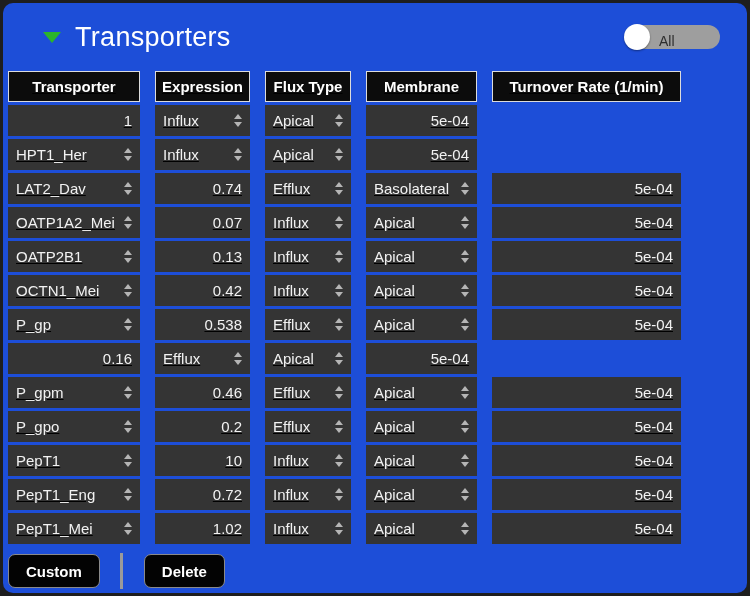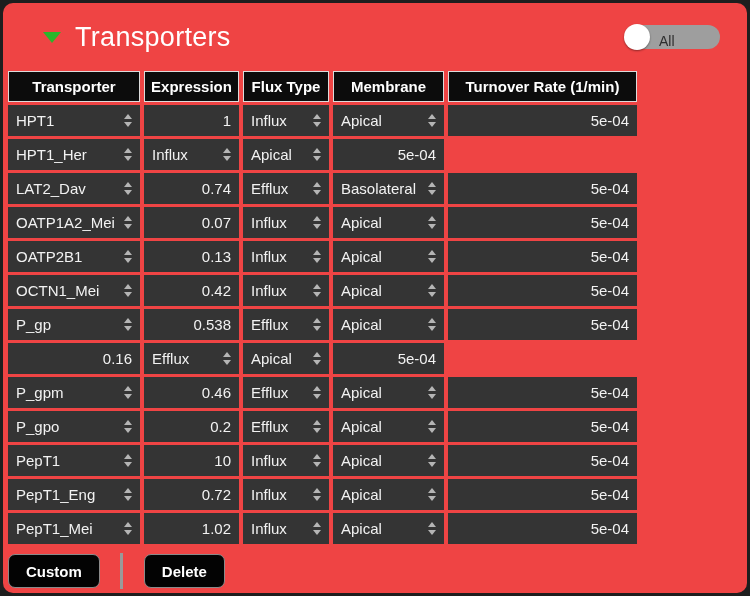--- a/index.html
+++ b/index.html
@@ -7,21 +7,21 @@
     padding: 0;
     width: 750px;
     height: 596px;
     background: #1e1e1e;
     overflow: hidden;
     font-family: "Liberation Sans", sans-serif;
   }
   .panel {
     position: absolute;
     left: 3px; top: 3px; right: 3px; bottom: 3px;
-    background: #ef4444;
+    background: #1d4ed8;
     border-radius: 10px;
     box-sizing: border-box;
     padding: 0 0 0 5px;
   }
   
   .panel-header {
     display: flex;
     align-items: center;
     height: 44px;
     padding: 12px 27px 8px 35px;
@@ -64,21 +64,22 @@
     margin-left: 34px;
     font-size: 14px;
     font-weight: 500;
     color: #2e2e2e;
   }
   
   .table { width: 625px; margin-top: 4px; }
   .thead, .tr {
     display: grid;
     grid-template-columns: 132px 95px 86px 111px 189px;
-    column-gap: 4px;
+    column-gap: 15px;
+    text-decoration: underline;
   }
   .th {
     box-sizing: border-box;
     height: 31px;
     background: #0c0c0c;
     border: 1px solid #dcdcdc;
     color: #ffffff;
     font-size: 15px;
     font-weight: 700;
     display: flex;
@@ -149,27 +150,20 @@
   <div class="table">
     <div class="thead">
       <div class="th">Transporter</div>
       <div class="th">Expression</div>
       <div class="th">Flux Type</div>
       <div class="th">Membrane</div>
       <div class="th">Turnover Rate (1/min)</div>
     </div>
     <div class="tbody" id="tbody">
   <div class="tr">
-    <div class="td sel">
-      <span>HPT1</span>
-      <span class="spin">
-              <i class="up"></i>
-              <i class="dn"></i>
-            </span>
-    </div>
     <div class="td num">
       <span>1</span>
     </div>
     <div class="td sel">
       <span>Influx</span>
       <span class="spin">
               <i class="up"></i>
               <i class="dn"></i>
             </span>
     </div>

